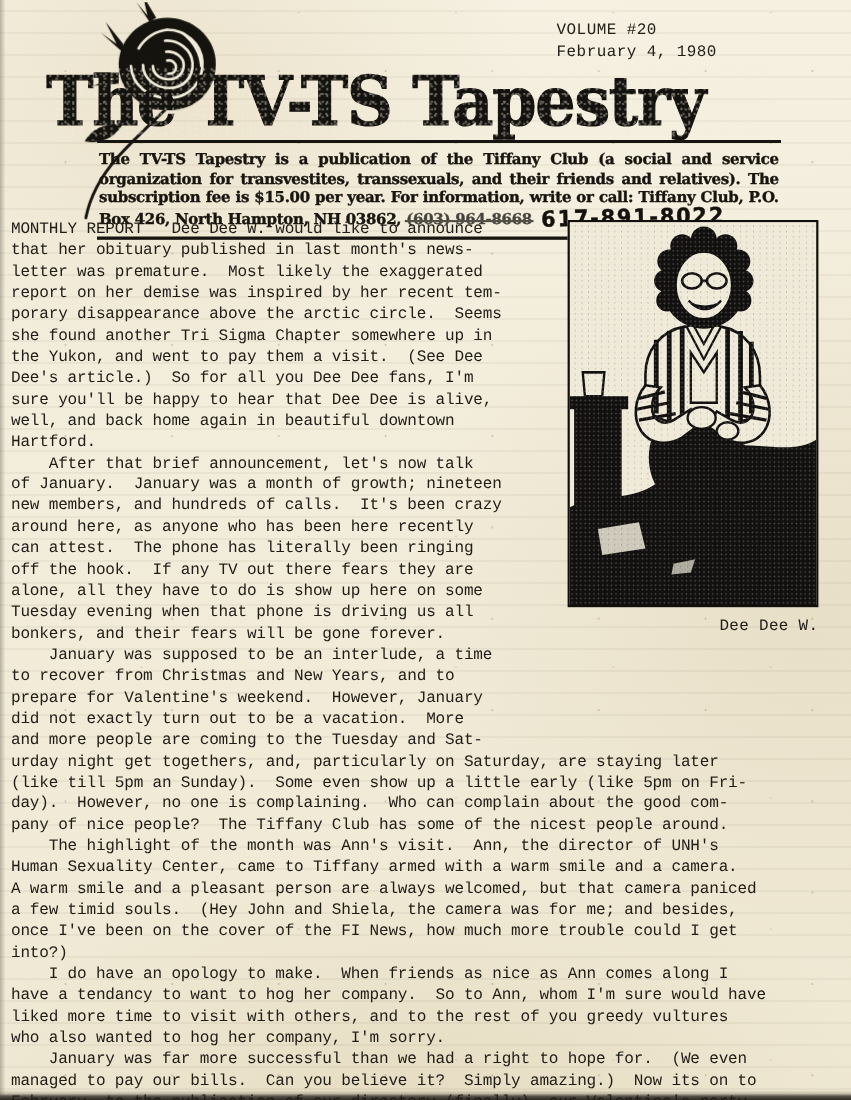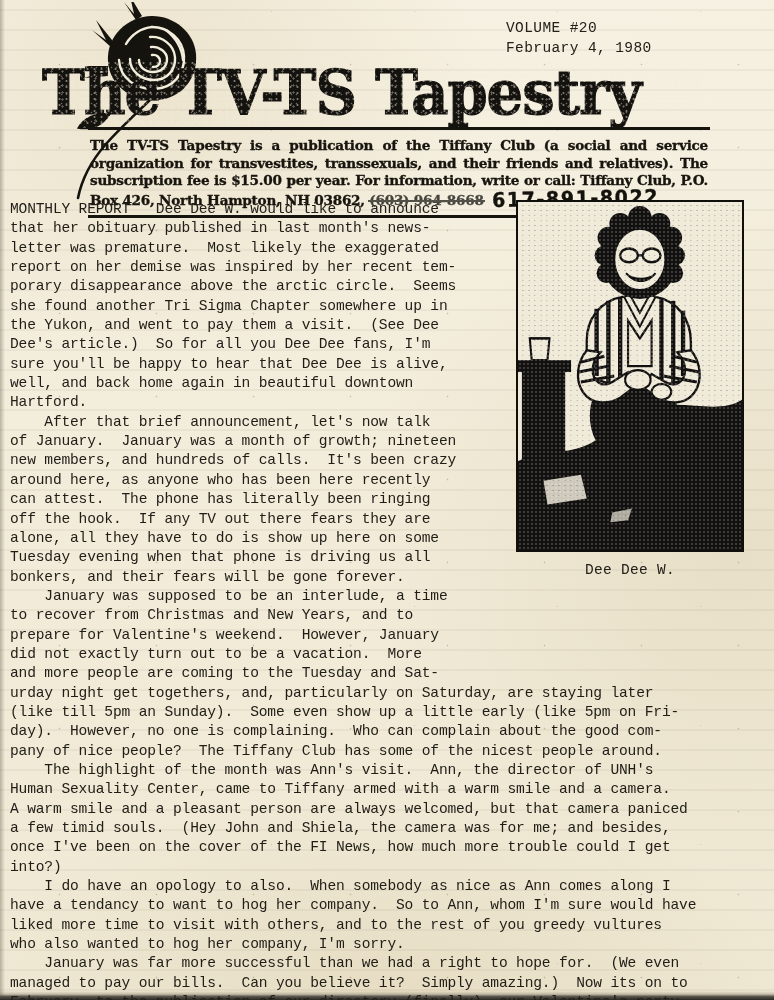--- a/index.html
+++ b/index.html
@@ -201,21 +201,21 @@
     background: #efe9d8;
     position: relative;
     overflow: hidden;
     box-sizing: border-box;
   }
   .photo-caption {
     font-family: "Liberation Mono", monospace;
     font-size: 14.5px;
     line-height: 22px;
     color: #232019;
-    text-align: center;
+    text-align: right;
     margin-top: 7px;
     letter-spacing: 0.3px;
   }
   .photo-grain {
     position: absolute;
     inset: 0;
     pointer-events: none;
     opacity: 0.33;
     background-image:
       radial-gradient(circle, rgba(255,255,255,0.75) 0.6px, rgba(0,0,0,0) 1px),
@@ -413,21 +413,21 @@
 urday night get togethers, and, particularly on Saturday, are staying later
 (like till 5pm an Sunday).  Some even show up a little early (like 5pm on Fri-
 day).  However, no one is complaining.  Who can complain about the good com-
 pany of nice people?  The Tiffany Club has some of the nicest people around.</span>
 <span>    The highlight of the month was Ann's visit.  Ann, the director of UNH's
 Human Sexuality Center, came to Tiffany armed with a warm smile and a camera.
 A warm smile and a pleasant person are always welcomed, but that camera paniced
 a few timid souls.  (Hey John and Shiela, the camera was for me; and besides,
 once I've been on the cover of the FI News, how much more trouble could I get
 into?)</span>
-<span>    I do have an opology to also.  When somebody as nice as Ann comes along I
+<span>    I do have an opology to make.  When friends as nice as Ann comes along I
 have a tendancy to want to hog her company.  So to Ann, whom I'm sure would have
 liked more time to visit with others, and to the rest of you greedy vultures
 who also wanted to hog her company, I'm sorry.</span>
 <span>    January was far more successful than we had a right to hope for.  (We even
 managed to pay our bills.  Can you believe it?  Simply amazing.)  Now its on to
 February, to the publication of our directory (finally), our Valentine's party,
 and to Dave (Dir. of the Boston Hotline Services) and Cionia's (a psychologist,
 grand lady, and not so bad skier) visit.</span>
 </div>
 

